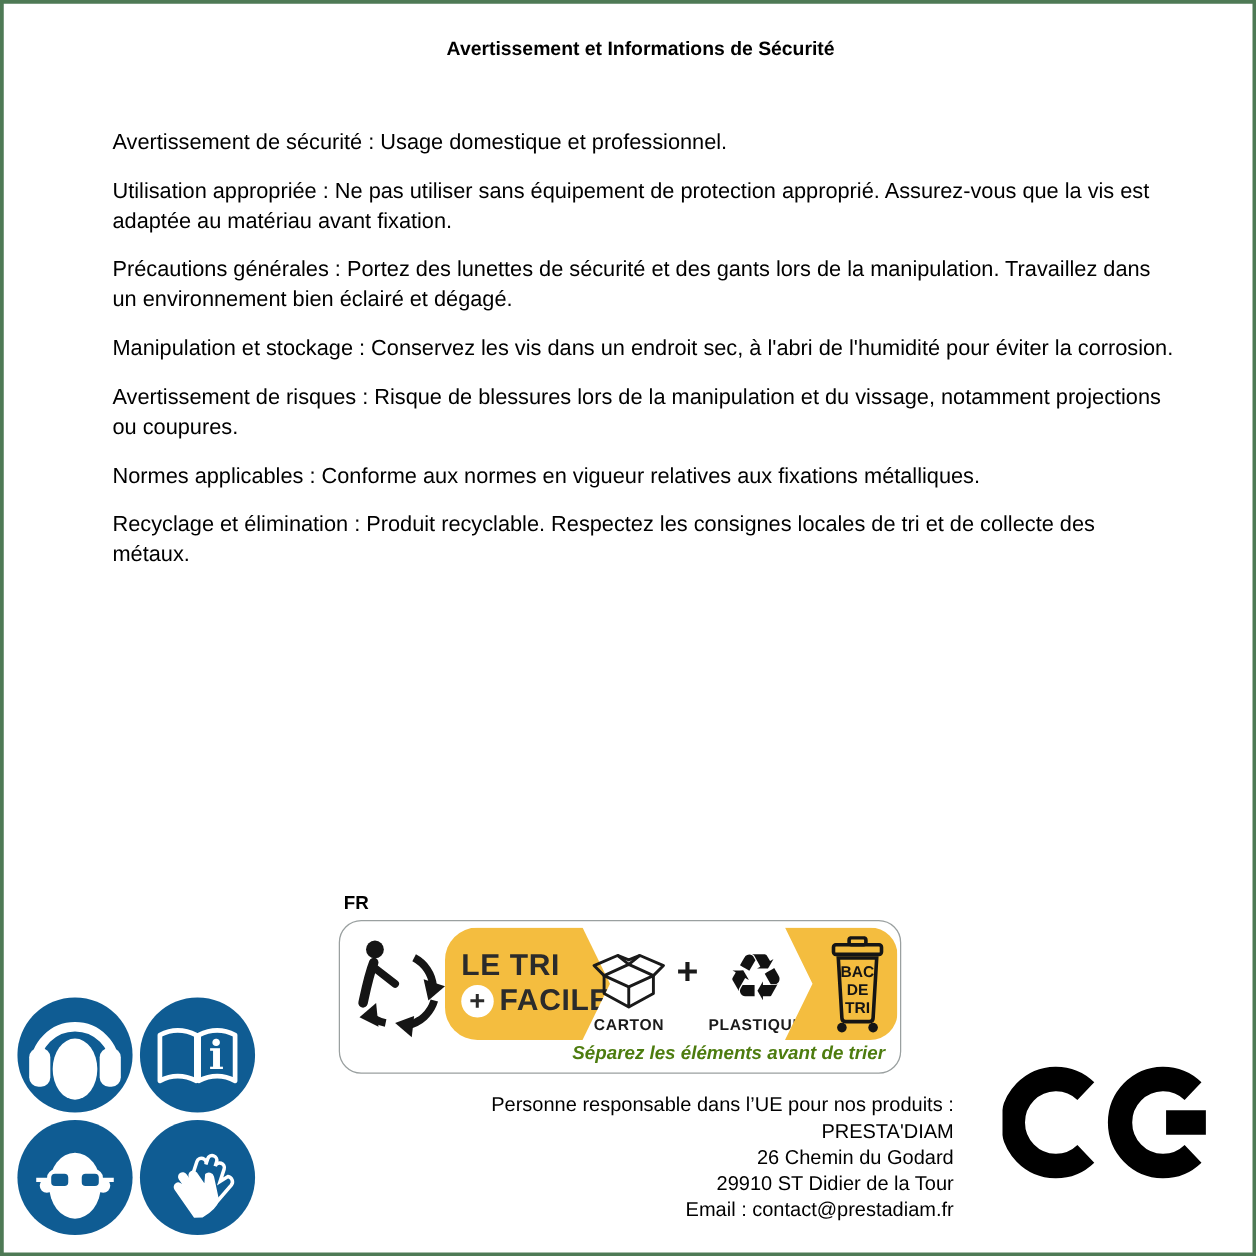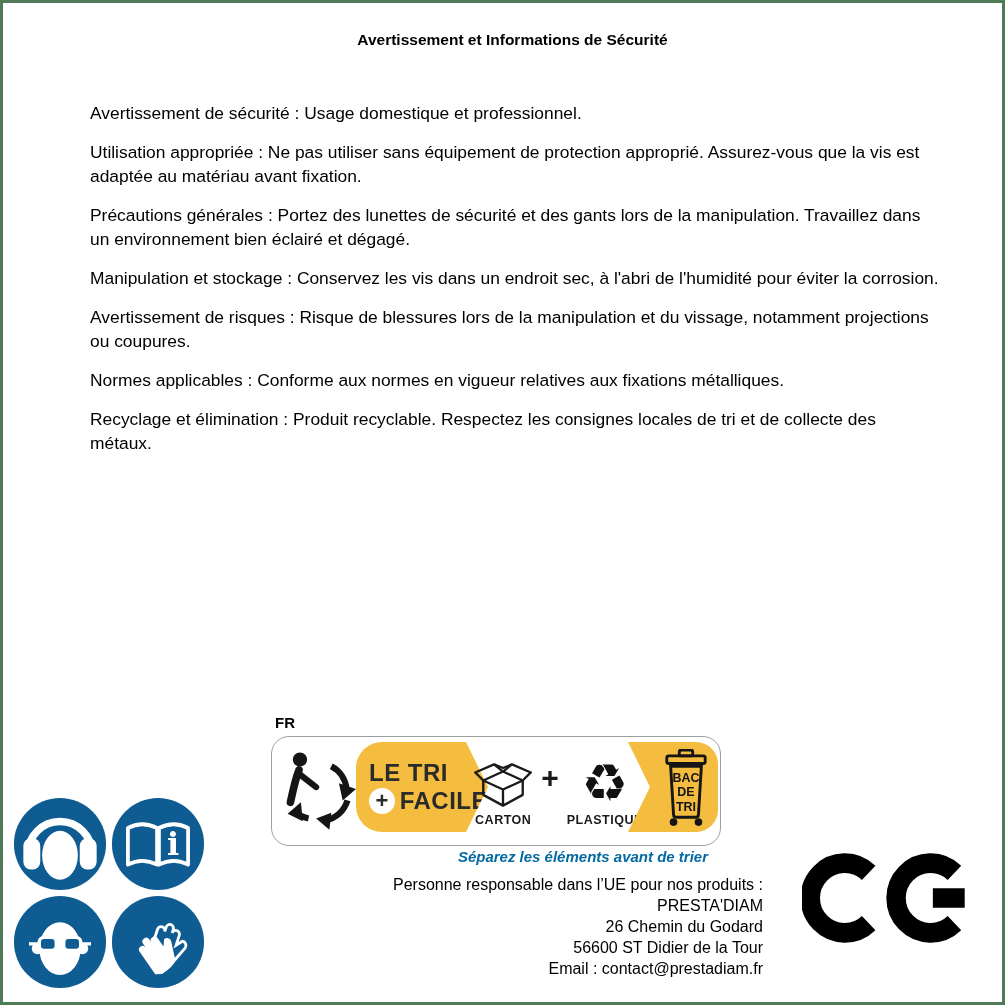--- a/index.html
+++ b/index.html
@@ -24,21 +24,21 @@
   .safety-text p{margin:15px;}
   
   .picto-grid{
     position:absolute;left:10px;top:794px;
     display:grid;grid-template-columns:94px 94px;grid-template-rows:94px 94px;gap:4px;
   }
   .picto-grid svg{display:block;}
   
   .fr-tag{position:absolute;left:272px;top:711px;font-size:15px;font-weight:bold;}
   .tri-label{
-    position:absolute;left:268px;top:733px;width:450px;height:110px;
+    position:absolute;left:268px;top:733px;width:450px;height:123px;
     box-sizing:border-box;border:1.5px solid #9aa0a0;border-radius:18px;
     background:#fff;
   }
   .triman{position:absolute;left:8px;top:8px;}
   .band-yellow-left{
     position:absolute;left:84px;top:5px;width:132px;height:90px;
     background:#f4bd3f;
     border-radius:26px 0 0 26px;
     clip-path:polygon(0 0,calc(100% - 22px) 0,100% 50%,calc(100% - 22px) 100%,0 100%);
     display:flex;flex-direction:column;justify-content:center;
@@ -61,22 +61,22 @@
   .mid-plus{font-size:30px;font-weight:bold;color:#1a1a1a;margin-bottom:18px;}
   .recycle-glyph{font-size:52px;line-height:56px;color:#111;}
   .band-yellow-right{
     position:absolute;left:356px;top:5px;width:90px;height:90px;
     background:#f4bd3f;
     border-radius:0 22px 22px 0;
     clip-path:polygon(0 0,100% 0,100% 100%,0 100%,22px 50%);
   }
   .bin{position:absolute;left:34px;top:7px;}
   .tri-footer{
-    position:absolute;right:12px;top:111px;
-    font-size:15px;font-weight:bold;font-style:italic;color:#0369a1;
+    position:absolute;right:12px;top:97px;
+    font-size:15px;font-weight:bold;font-style:italic;color:#4d7c0f;
   }
   
   .responsible{
     position:absolute;left:240px;top:871px;width:520px;
     text-align:right;font-size:16px;font-weight:normal;line-height:21px;
   }
   .responsible div{white-space:nowrap;}
   
   .ce-mark{position:absolute;left:799px;top:845px;}
 </style>
@@ -189,21 +189,21 @@
       </svg>
     </div>
 
     <div class="tri-footer">Séparez les éléments avant de trier</div>
   </div>
 
   <div class="responsible">
     <div>Personne responsable dans l’UE pour nos produits :</div>
     <div>PRESTA'DIAM</div>
     <div>26 Chemin du Godard</div>
-    <div>56600 ST Didier de la Tour</div>
+    <div>29910 ST Didier de la Tour</div>
     <div>Email : contact@prestadiam.fr</div>
   </div>
 
   <svg class="ce-mark" width="168" height="100" viewBox="0 0 190 112" preserveAspectRatio="none">
     <g fill="none" stroke="#000" stroke-width="22">
       <path d="M75.4,27.9 A39,39 0 1 0 75.4,84.1"></path>
       <path d="M172.4,27.9 A39,39 0 1 0 172.4,84.1"></path>
       <path d="M148,56 H184"></path>
     </g>
   </svg>

